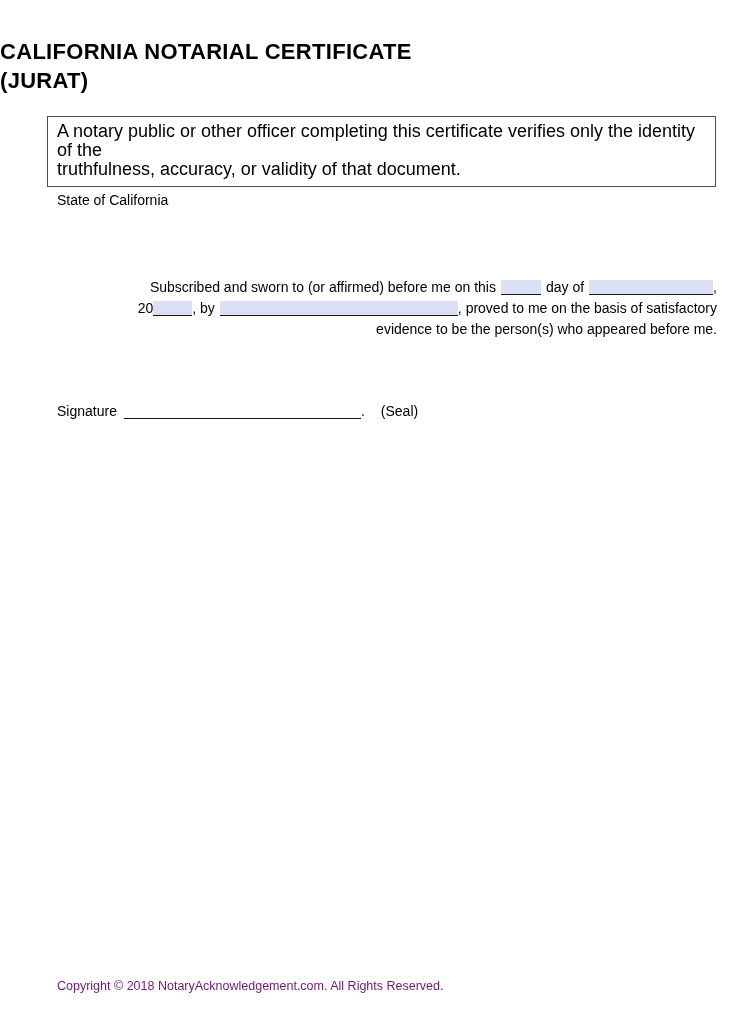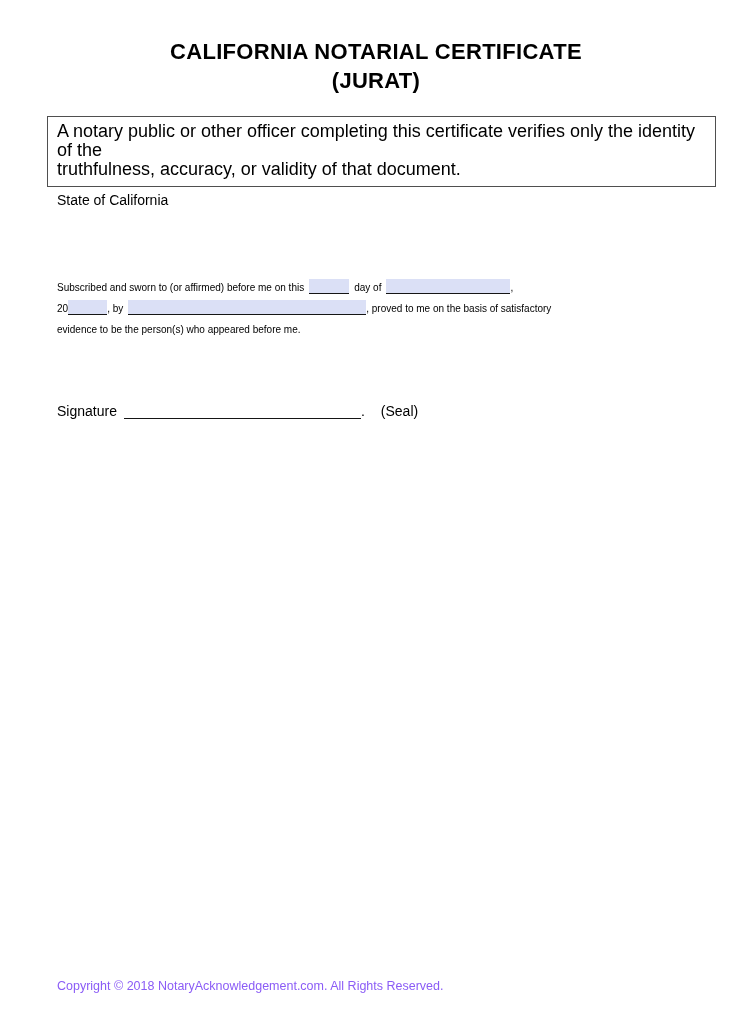--- a/index.html
+++ b/index.html
@@ -10,21 +10,20 @@
     background: #ffffff;
     font-family: "Liberation Sans", sans-serif;
     color: #000000;
     overflow: hidden;
   }
   .title-block {
     position: absolute;
     top: 37px;
     left: 0;
     width: 100%;
-    text-align: center;
     font-size: 22px;
     font-weight: 700;
     line-height: 29px;
     letter-spacing: 0.3px;
   }
   .disclaimer-box {
     position: absolute;
     top: 116px;
     left: 47px;
     width: 669px;
@@ -49,22 +48,23 @@
     vertical-align: -3px;
     overflow: hidden;
     font-size: 13px;
   }
   .blank.county { width: 120px; margin-left: 5px; }
   .statement-block {
     position: absolute;
     top: 277px;
     left: 57px;
     width: 660px;
-    font-size: 10px;
+    font-size: 14px;
     line-height: 21px;
+    text-align: right;
   }
   .blank.day   { width: 40px;  margin: 0 5px; }
   .blank.month { width: 124px; margin-left: 5px; }
   .blank.year  { width: 39px; }
   .blank.name  { width: 238px; margin-left: 5px; }
   .signature-row {
     position: absolute;
     top: 403px;
     left: 57px;
     font-size: 14px;
@@ -76,21 +76,21 @@
     border-bottom: 1.5px solid #151515;
     margin-left: 7px;
     vertical-align: -3px;
   }
   .seal-label { margin-left: 16px; }
   .footer {
     position: absolute;
     top: 979px;
     left: 57px;
     font-size: 12.5px;
-    color: #8b5cf6;
+    color: #701a75;
   }
 </style>
 </head>
 <body>
 
 <div class="page">
 
   <div class="title-block">
     <div>CALIFORNIA NOTARIAL CERTIFICATE</div>
     <div>(JURAT)</div>

